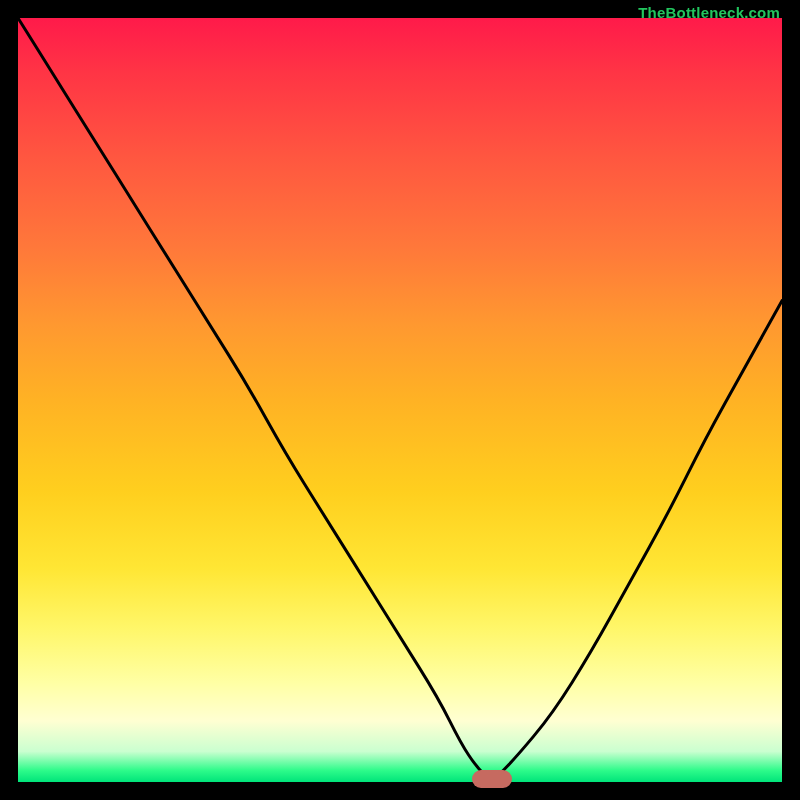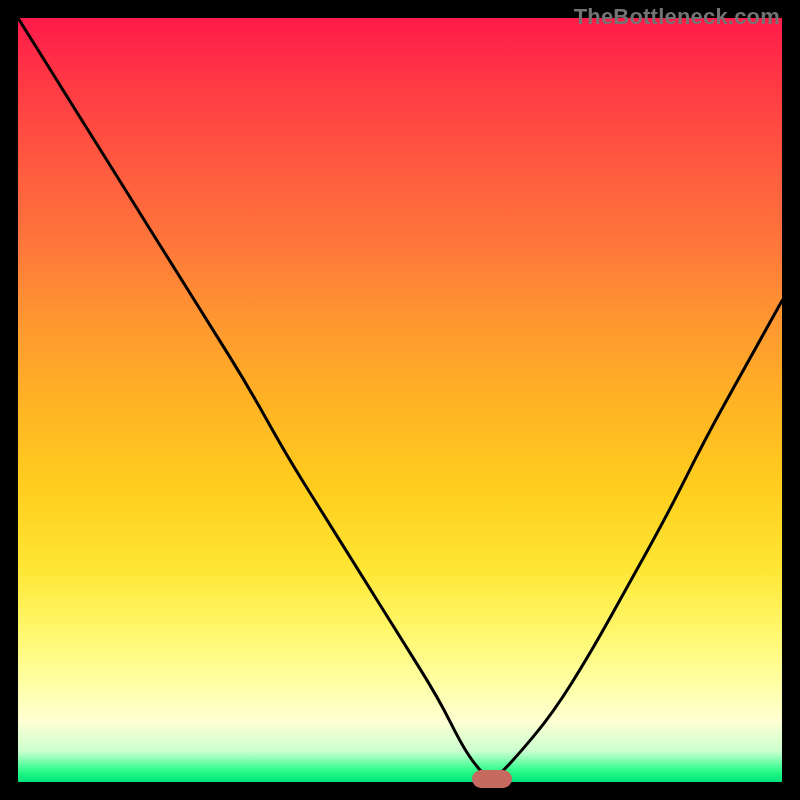--- a/index.html
+++ b/index.html
@@ -38,22 +38,22 @@
       #ffffd2 92%,
       #caffd0 96%,
       #2dfb8a 98.5%,
       #00e47a 100%
     );
   }
   .credit {
     position: absolute;
     top: 4px;
     right: 20px;
-    color: #737373;
-    font-size: 22px;
+    color: #22c55e;
+    font-size: 15px;
     font-weight: 600;
     letter-spacing: 0.2px;
   }
   svg.curve {
     position: absolute;
     left: 18px;
     top: 18px;
     width: 764px;
     height: 764px;
     overflow: visible;

